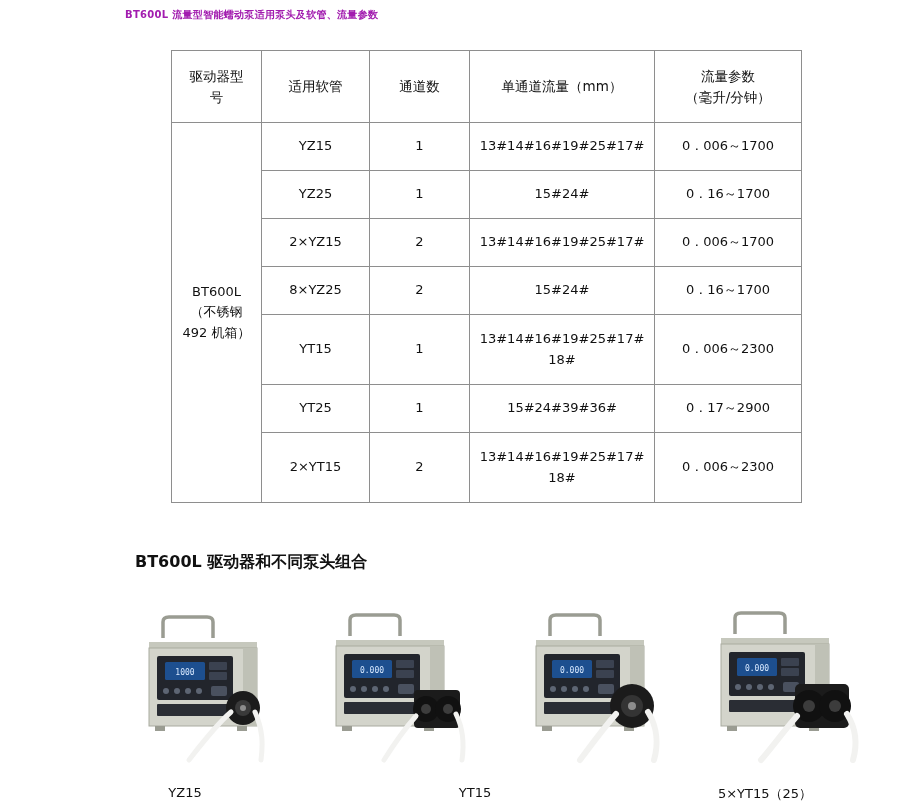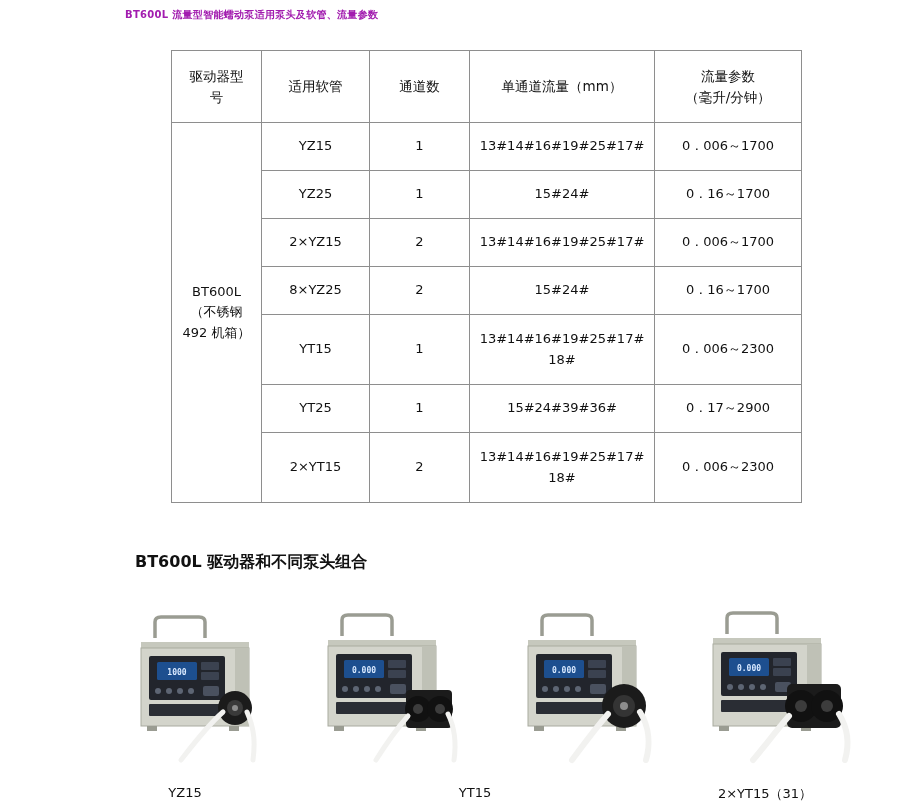--- a/index.html
+++ b/index.html
@@ -90,21 +90,21 @@
     justify-content: space-between;
   }
   .caption {
     width: 180px;
     text-align: center;
     font-size: 13px;
     color: #111;
   }
 
   
-  .pump { position: absolute; bottom: 0; left: 8px; width: 180px; height: 180px; font-weight: bold; }
+  .pump { position: absolute; bottom: 0; left: 16px; width: 180px; height: 180px; }
   .pump svg { display: block; }
 </style>
 </head>
 <body>
 
 <div class="page">
 
   <div class="title">BT600L 流量型智能蠕动泵适用泵头及软管、流量参数</div>
 
   <table class="spec">
@@ -347,16 +347,16 @@
           <path d="M156 114 C166 130 166 146 162 160" fill="none" stroke="#f2f2f0" stroke-width="6" stroke-linecap="round"></path>
         </svg>
       </div>
     </div>
 
   </div>
 
   <div class="captions">
     <div class="caption">YZ15</div>
     <div class="caption">YT15</div>
-    <div class="caption">2×YT15（31）</div>
+    <div class="caption">5×YT15（25）</div>
   </div>
 
 </div>
 
 </body></html>

